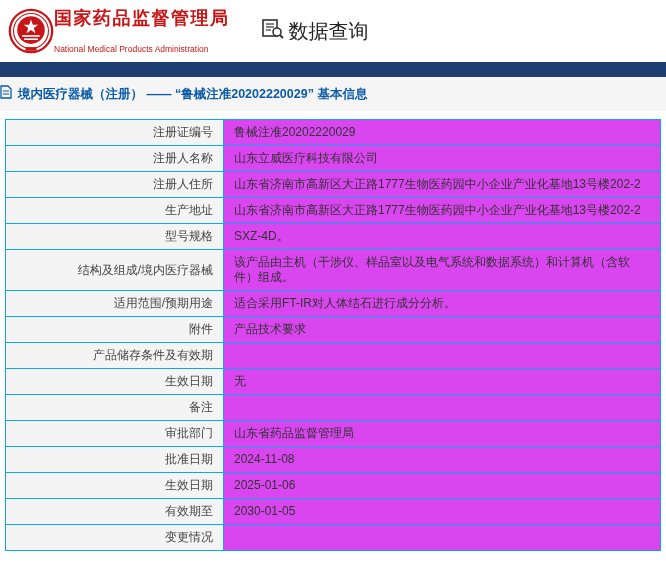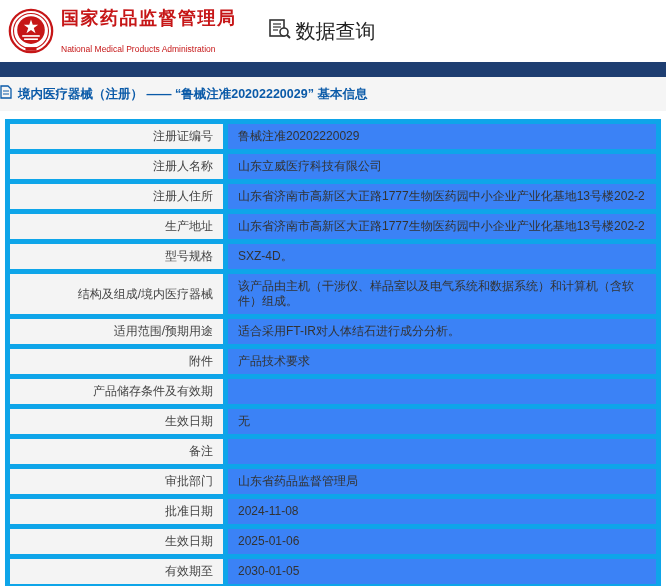--- a/index.html
+++ b/index.html
@@ -10,21 +10,21 @@
     font-family: "Liberation Sans", "DejaVu Sans", sans-serif;
   }
   
   .site-header {
     display: flex;
     align-items: center;
     height: 62px;
     padding-left: 8px;
     background: #ffffff;
   }
-  .brand { display: flex; align-items: center; gap: 7px; }
+  .brand { display: flex; align-items: center; }
   .emblem { width: 46px; height: 46px; display: inline-block; }
   .brand-text { display: flex; flex-direction: column; }
   .brand-title {
     color: #c61617;
     font-size: 18px;
     font-weight: bold;
     letter-spacing: 1.5px;
     line-height: 1.15;
   }
   .brand-subtitle { color: #c61617; font-size: 8.5px; margin-top: 15px; }
@@ -37,34 +37,34 @@
     background: #f5f5f5;
     padding: 8px 0;
     display: flex;
     align-items: center;
     gap: 6px;
   }
   .breadcrumb-text { color: #0a5aa8; font-size: 12.5px; font-weight: bold; }
   
   table.info { border-collapse: collapse; margin: 8px 5px 0 5px; width: 656px; }
   td.cell {
-    border: 5px solid #0ea5e9;
+    border: 1px solid #0ea5e9;
     font-size: 12px;
     padding: 5px 10px;
     height: 25px;
     line-height: 1.25;
   }
   td.label-cell {
     background: #f4f4f4;
     color: #444444;
     text-align: right;
     width: 218px;
     white-space: nowrap;
   }
-  td.value-cell { color: #333333; text-align: left; background: #3b82f6; }
+  td.value-cell { color: #333333; text-align: left; background: #d946ef; }
 </style>
 </head>
 <body>
 
 <header class="site-header">
   <div class="brand">
     <span class="emblem">
       <svg width="46" height="46" viewBox="0 0 50 50" aria-hidden="true">
         <circle cx="25" cy="25" r="23" fill="none" stroke="#c61617" stroke-width="2.5"></circle>
         <circle cx="25" cy="25" r="19" fill="none" stroke="#c61617" stroke-width="1.2"></circle>

